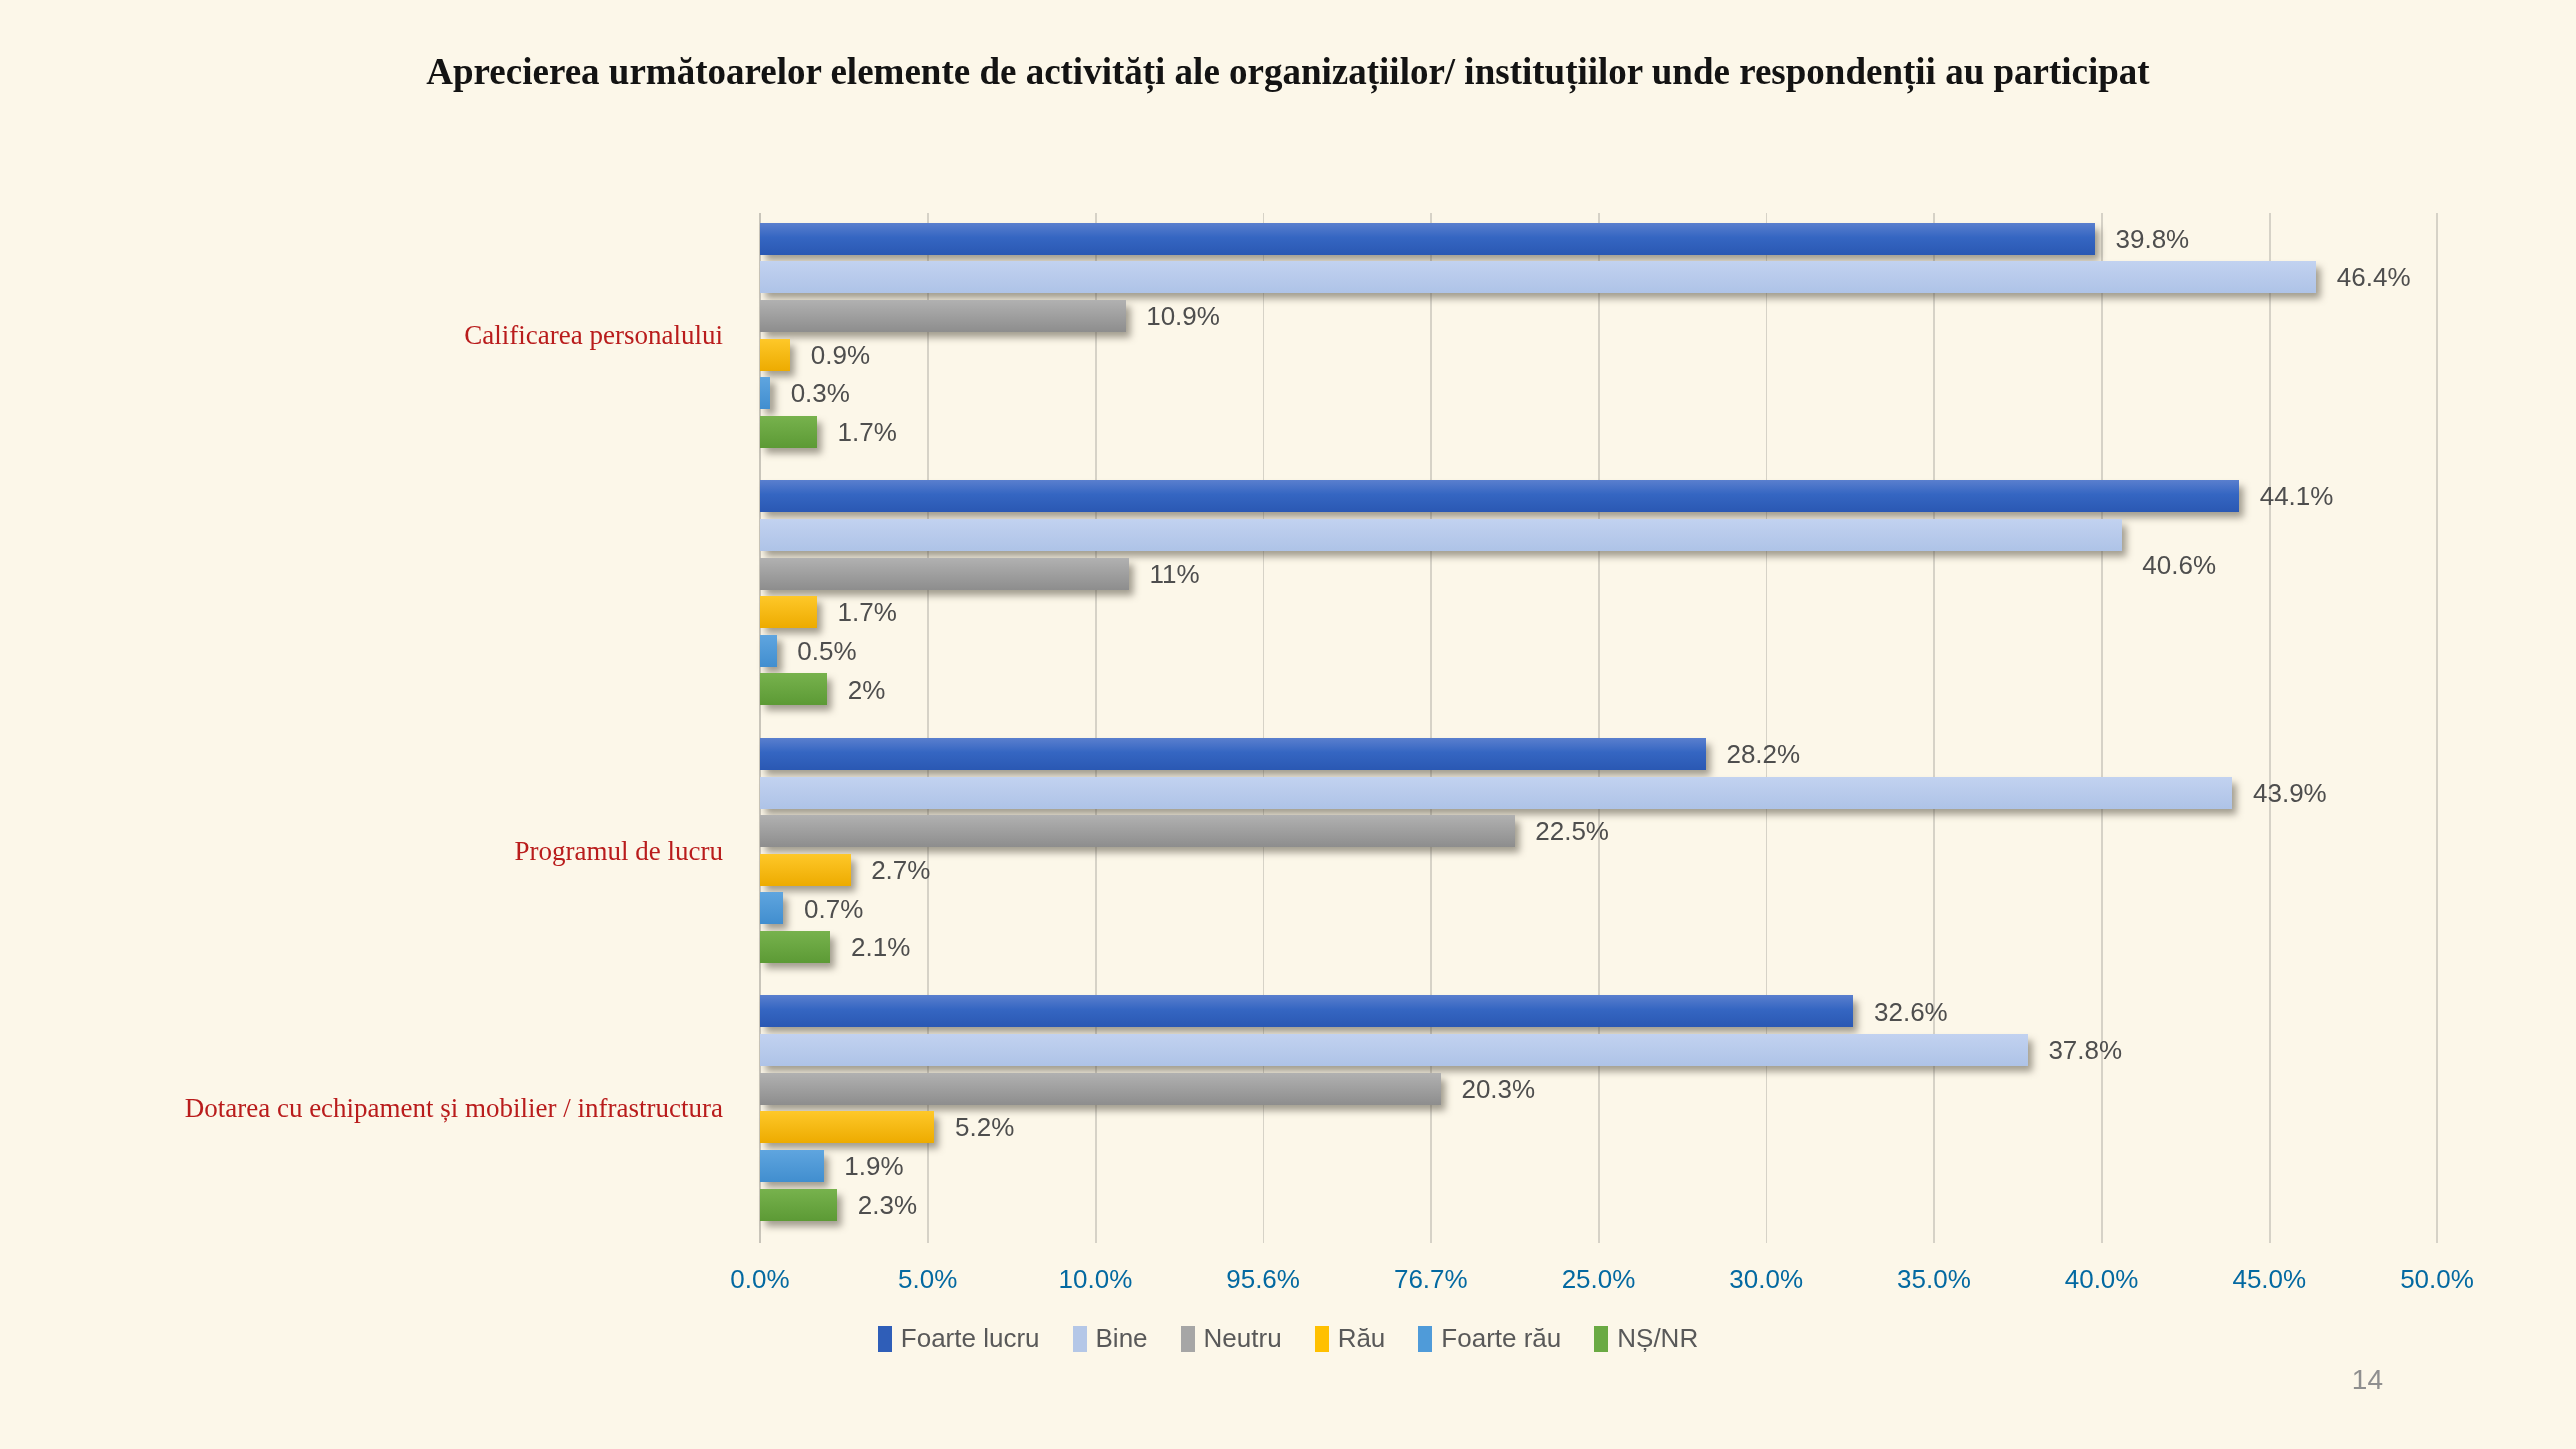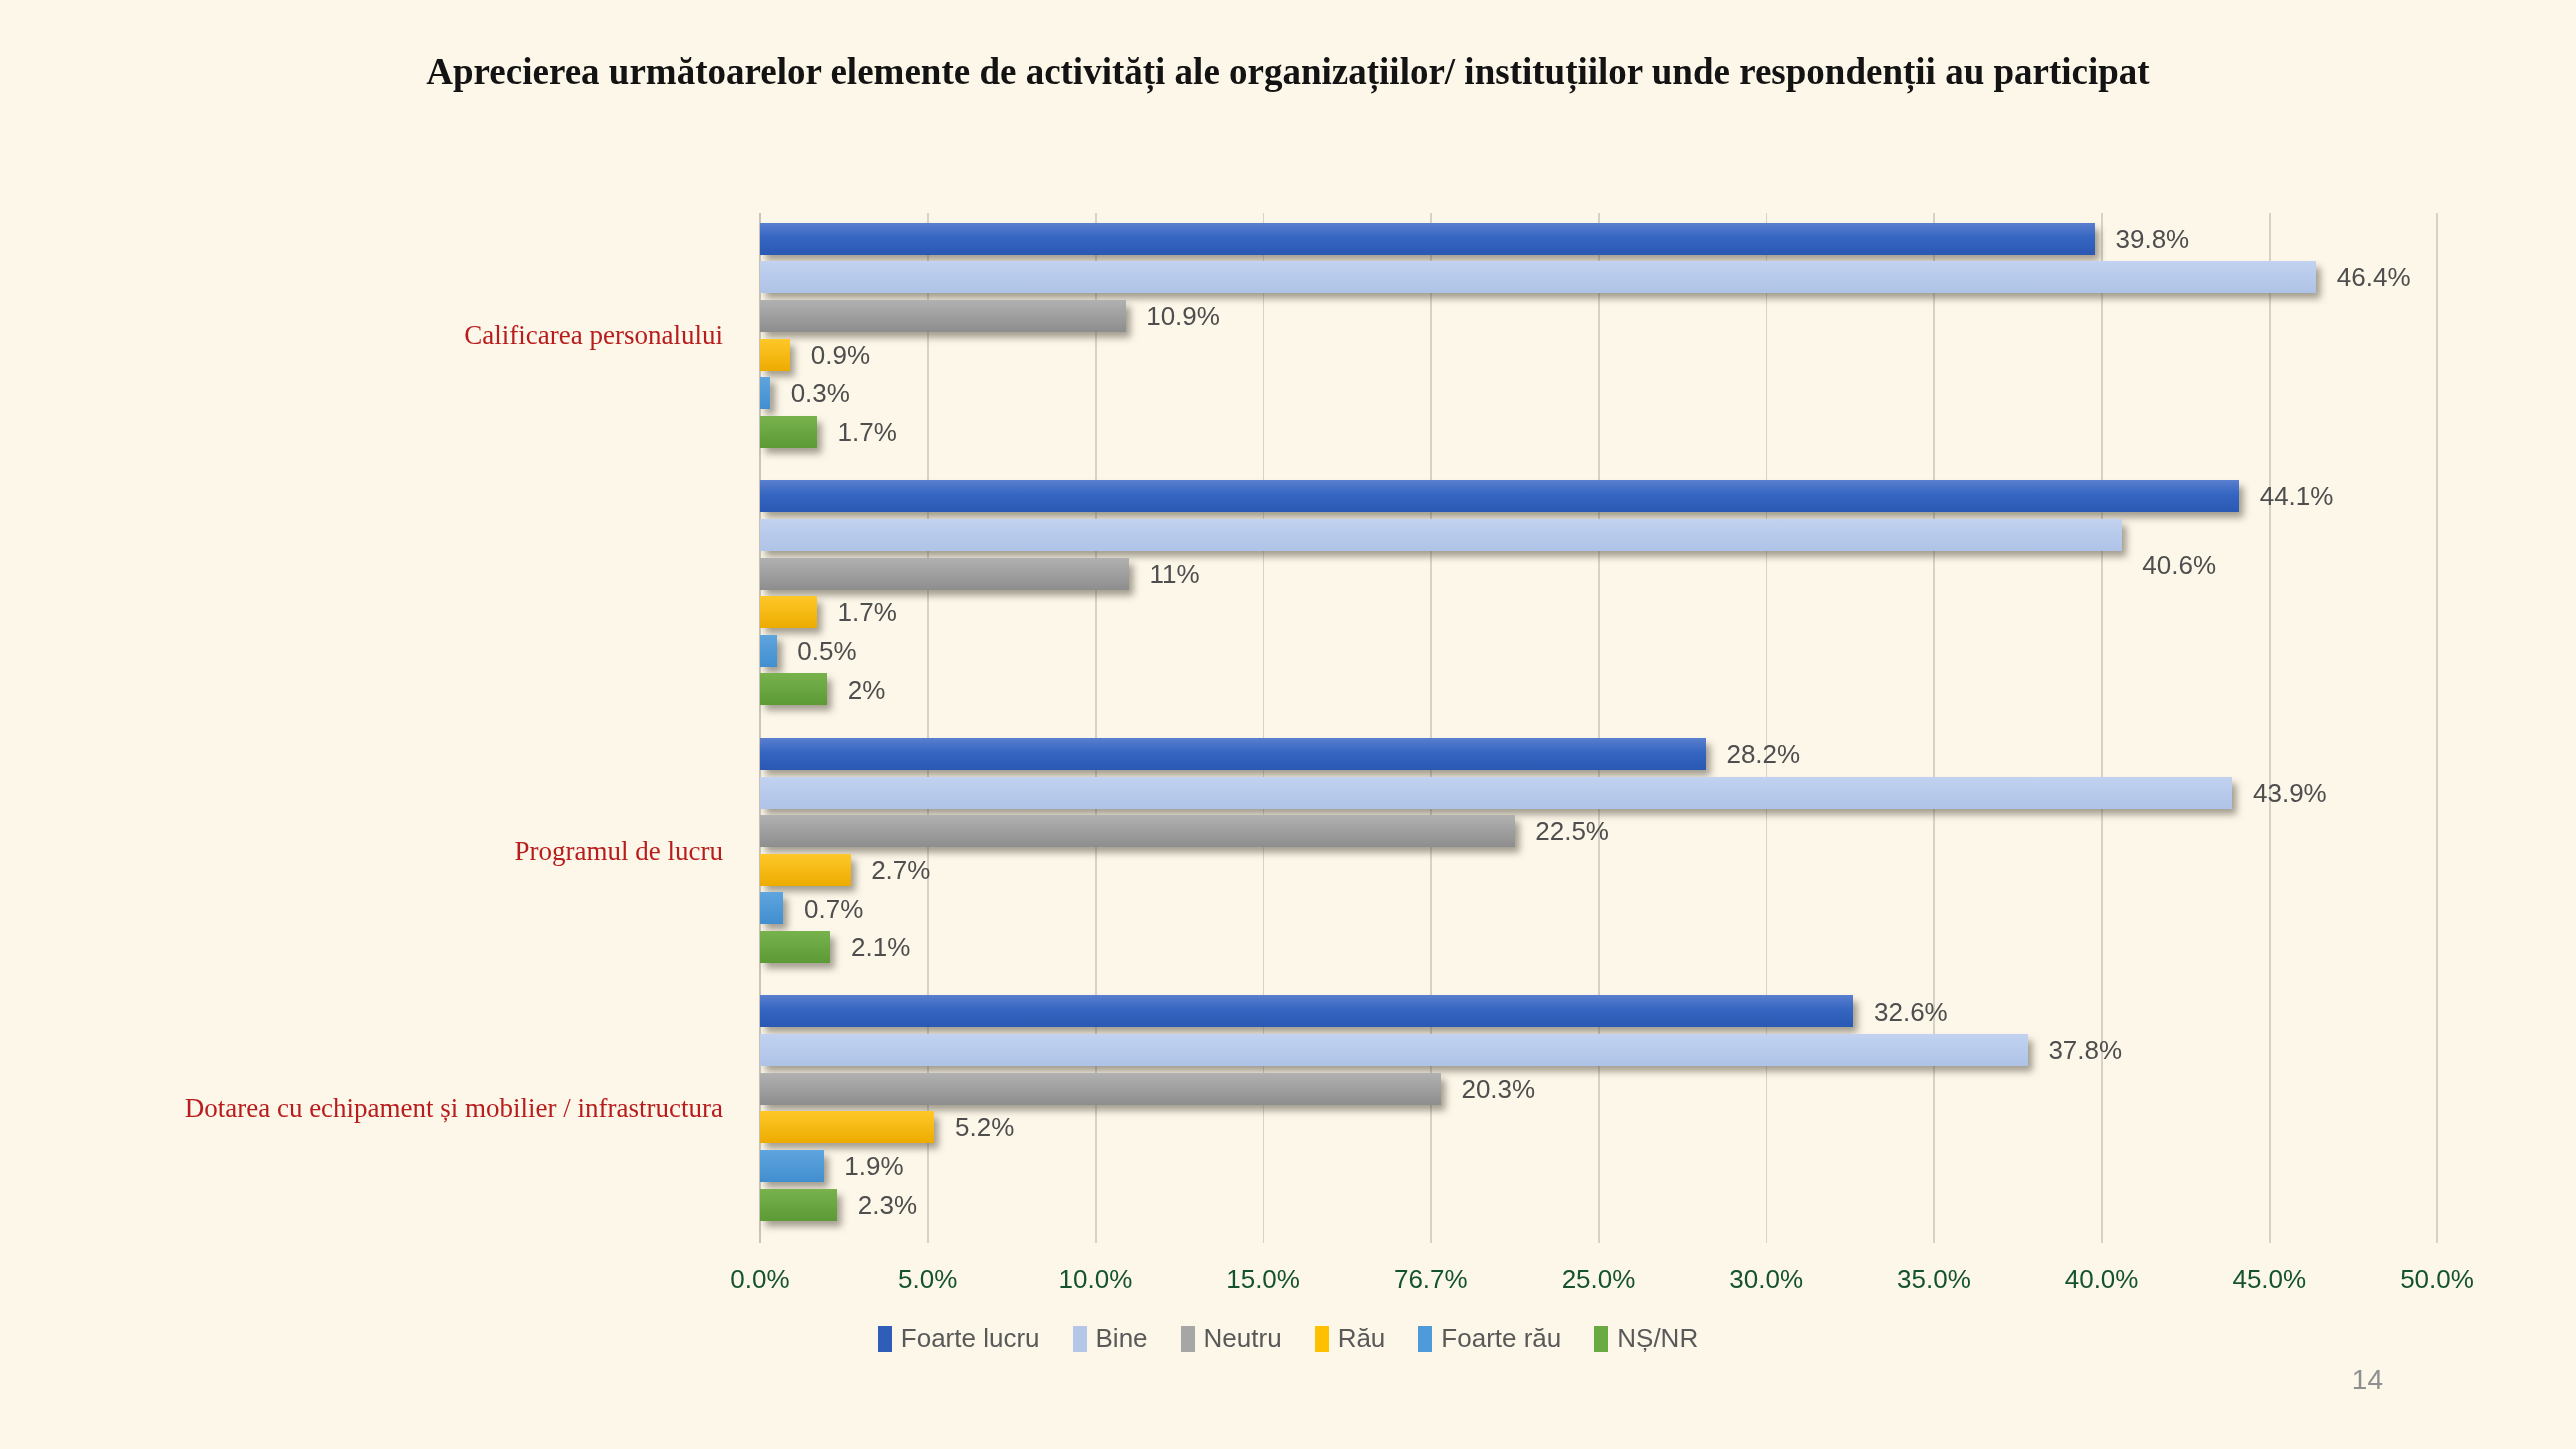--- a/index.html
+++ b/index.html
@@ -20,21 +20,21 @@
   .s4{background:linear-gradient(180deg,#5FA5DF 0%,#418ECF 100%);}
   .s5{background:linear-gradient(180deg,#77B24D 0%,#5C9A35 100%);}
   .bar-label{position:absolute;transform:translateY(-50%);font-size:26px;
              color:#4E4E4E;white-space:nowrap;}
   .cats{position:absolute;left:0;top:213px;width:735px;height:1030px;}
   .cat-label{position:absolute;right:12px;width:735px;text-align:right;
              transform:translateY(-50%);font-family:"Liberation Serif",serif;
              font-size:27px;color:#b91c1c;white-space:nowrap;}
   .xaxis{position:absolute;left:760px;top:1264px;width:1677px;height:39px;}
   .tick-label{position:absolute;transform:translateX(-50%);font-size:26px;
-              color:#14532d;white-space:nowrap;}
+              color:#0369a1;white-space:nowrap;}
   .legend{position:absolute;left:0;top:1323px;width:2576px;display:flex;
           justify-content:center;align-items:center;gap:33px;}
   .legend-item{display:flex;align-items:center;gap:9px;}
   .legend-marker{display:inline-block;width:14px;height:26px;}
   .legend-label{font-size:26px;color:#595959;white-space:nowrap;}
   .page-number{position:absolute;right:193px;top:1364px;font-size:28px;color:#8F8F8F;}
 </style>
 </head>
 <body>
 
@@ -106,21 +106,21 @@
       <div class="bar s4" style="top: 937px; width: 3.8%;"></div>
       <div class="bar-label" style="left: calc(3.8% + 20.6px); top: 953px;">1.9%</div>
       <div class="bar s5" style="top: 976px; width: 4.6%;"></div>
       <div class="bar-label" style="left: calc(4.6% + 20.6px); top: 992px;">2.3%</div>
     </div>
 
   <div class="xaxis" id="xaxis">
       <div class="tick-label" style="left: 0%;">0.0%</div>
       <div class="tick-label" style="left: 10%;">5.0%</div>
       <div class="tick-label" style="left: 20%;">10.0%</div>
-      <div class="tick-label" style="left: 30%;">15.0%</div>
+      <div class="tick-label" style="left: 30%;">95.6%</div>
       <div class="tick-label" style="left: 40%;">76.7%</div>
       <div class="tick-label" style="left: 50%;">25.0%</div>
       <div class="tick-label" style="left: 60%;">30.0%</div>
       <div class="tick-label" style="left: 70%;">35.0%</div>
       <div class="tick-label" style="left: 80%;">40.0%</div>
       <div class="tick-label" style="left: 90%;">45.0%</div>
       <div class="tick-label" style="left: 100%;">50.0%</div>
     </div>
 
   <div class="legend" id="legend">

